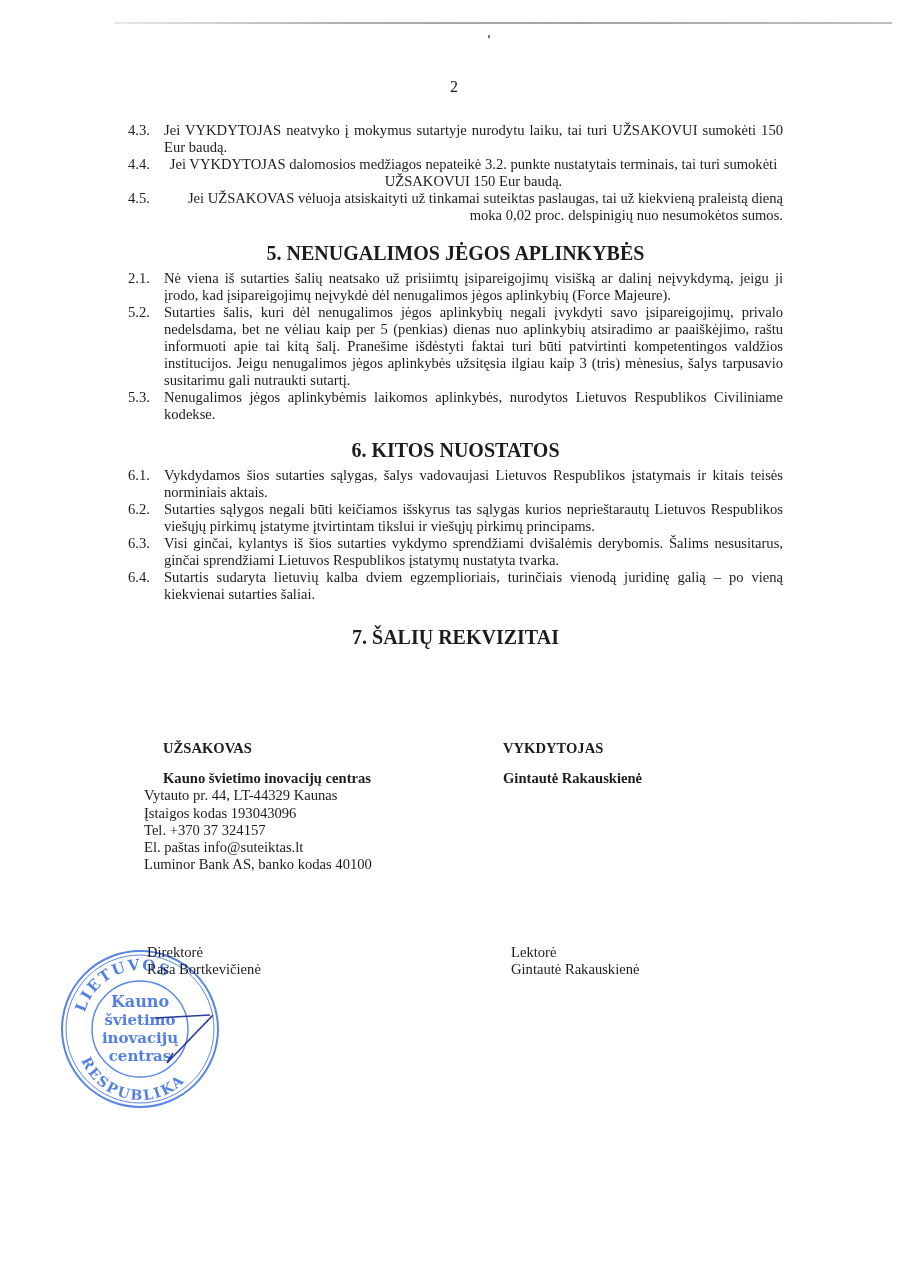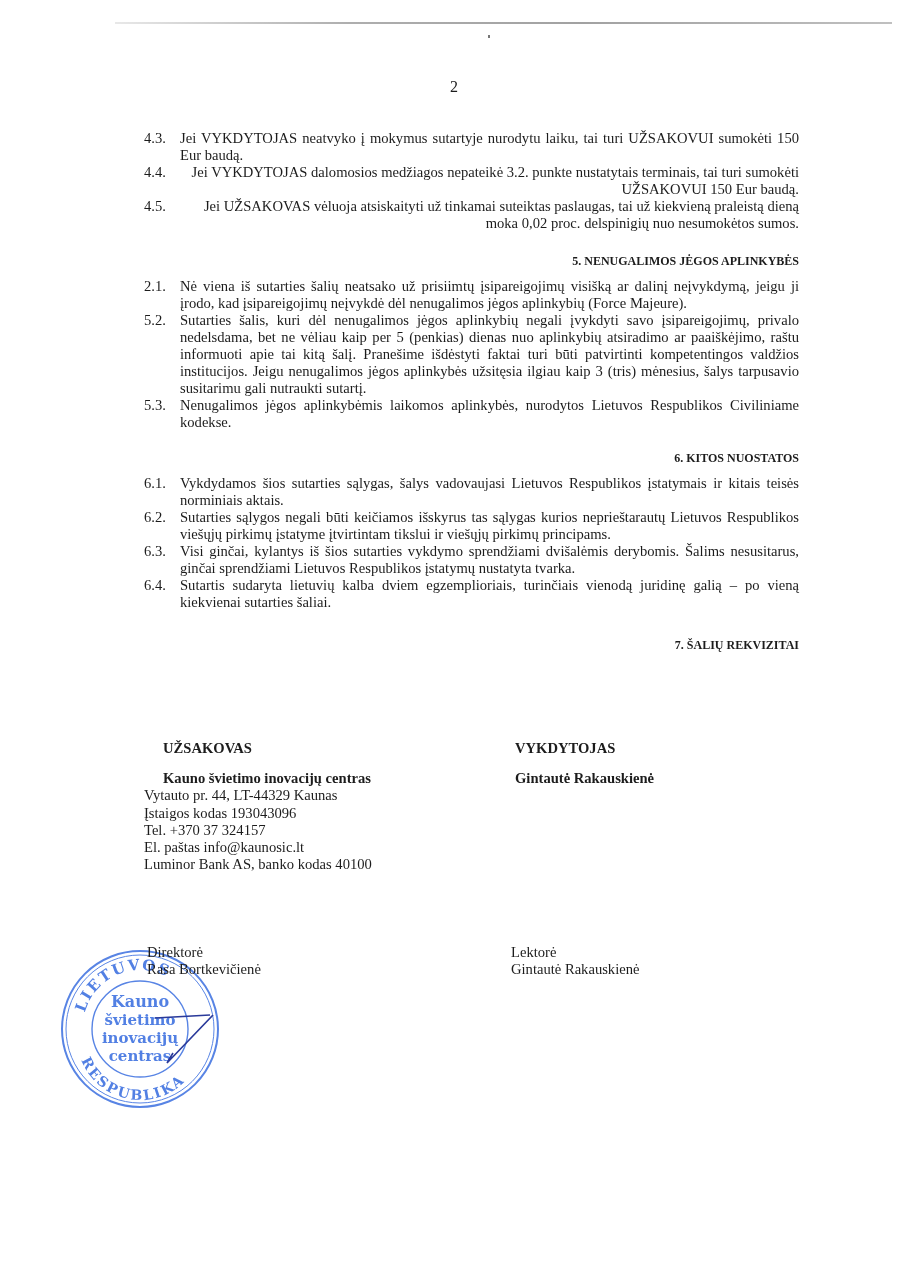--- a/index.html
+++ b/index.html
@@ -7,32 +7,32 @@
     width: 908px; height: 1280px; background: #ffffff; position: relative; overflow: hidden;
     font-family: "Liberation Serif", "DejaVu Serif", serif; color: #1c1c1c;
   }
   .scan-line {
     position: absolute; left: 115px; top: 22px; width: 777px; height: 2px;
     background: linear-gradient(to right, #e2e2e2, #9a9a9a 30%, #8a8a8a 60%, #b0b0b0);
     opacity: 0.8;
   }
   .scan-dot { position: absolute; left: 488px; top: 35px; width: 2px; height: 3px; background: #777; }
   .page-num { position: absolute; top: 78px; left: 0; width: 908px; text-align: center; font-size: 16px; }
-  .content { position: absolute; left: 144px; top: 122px; width: 655px; font-size: 14.6px; line-height: 17px; margin-top: 8px; }
+  .content { position: absolute; left: 128px; top: 122px; width: 655px; font-size: 14.6px; line-height: 17px; }
   .item { position: relative; padding-left: 36px; text-align: justify; }
   .item .num { position: absolute; left: 0; top: 0; }
   .item .txt { display: block; }
-  .h { text-align: right; font-weight: bold; font-size: 12px; margin: 0; }
+  .h { text-align: center; font-weight: bold; font-size: 20px; margin: 0; }
   .sec4 { }
   .h5 { margin-top: 21px; margin-bottom: 8px; }
   .h6 { margin-top: 19px; margin-bottom: 8px; }
   .h7 { margin-top: 26px; }
   .parties { position: absolute; top: 740px; left: 144px; width: 700px; font-size: 14.6px; line-height: 17.2px; }
   .col-left { position: absolute; left: 0; top: 0; width: 340px; }
-  .col-right { position: absolute; left: 352px; top: 0; width: 300px; }
+  .col-right { position: absolute; left: 340px; top: 0; width: 300px; }
   .bold { font-weight: bold; margin-left: 19px; }
   .role-head { margin-bottom: 13px; }
   .sig-left { position: absolute; left: 147px; top: 944px; font-size: 14.6px; line-height: 17.2px; }
   .sig-right { position: absolute; left: 496px; top: 944px; font-size: 14.6px; line-height: 17.2px; margin-left: 15px; }
   .stamp { position: absolute; left: 55px; top: 945px; width: 170px; height: 165px; }
 </style>
 </head>
 <body>
 
 <div class="scan-line"></div>
@@ -41,21 +41,21 @@
 <div class="page-num">2</div>
 
 <div class="content">
   <div class="sec4">
     <div class="item">
       <span class="num">4.3.</span>
       <span class="txt">Jei VYKDYTOJAS neatvyko į mokymus sutartyje nurodytu laiku, tai turi UŽSAKOVUI sumokėti 150 Eur baudą.</span>
     </div>
     <div class="item">
       <span class="num">4.4.</span>
-      <span class="txt" style="text-align:right">Jei VYKDYTOJAS dalomosios medžiagos nepateikė 3.2. punkte nustatytais terminais, tai turi sumokėti UŽSAKOVUI 150 Eur baudą.</span>
+      <span class="txt" style="text-align:center">Jei VYKDYTOJAS dalomosios medžiagos nepateikė 3.2. punkte nustatytais terminais, tai turi sumokėti UŽSAKOVUI 150 Eur baudą.</span>
     </div>
     <div class="item">
       <span class="num">4.5.</span>
       <span class="txt" style="text-align:right">Jei UŽSAKOVAS vėluoja atsiskaityti už tinkamai suteiktas paslaugas, tai už kiekvieną praleistą dieną moka 0,02 proc. delspinigių nuo nesumokėtos sumos.</span>
     </div>
   </div>
 
   <h2 class="h h5">5. NENUGALIMOS JĖGOS APLINKYBĖS</h2>
   <div>
     <div class="item">
@@ -95,21 +95,21 @@
   <h2 class="h h7">7. ŠALIŲ REKVIZITAI</h2>
 </div>
 
 <div class="parties">
   <div class="col-left">
     <div class="bold role-head">UŽSAKOVAS</div>
     <div class="bold">Kauno švietimo inovacijų centras</div>
     <div>Vytauto pr. 44, LT-44329 Kaunas</div>
     <div>Įstaigos kodas 193043096</div>
     <div>Tel. +370 37 324157</div>
-    <div>El. paštas info@kaunosic.lt</div>
+    <div>El. paštas info@suteiktas.lt</div>
     <div>Luminor Bank AS, banko kodas 40100</div>
   </div>
   <div class="col-right">
     <div class="bold role-head">VYKDYTOJAS</div>
     <div class="bold">Gintautė Rakauskienė</div>
   </div>
 </div>
 
 <svg class="stamp" viewBox="0 0 170 165" xmlns="http://www.w3.org/2000/svg">
   <defs>

